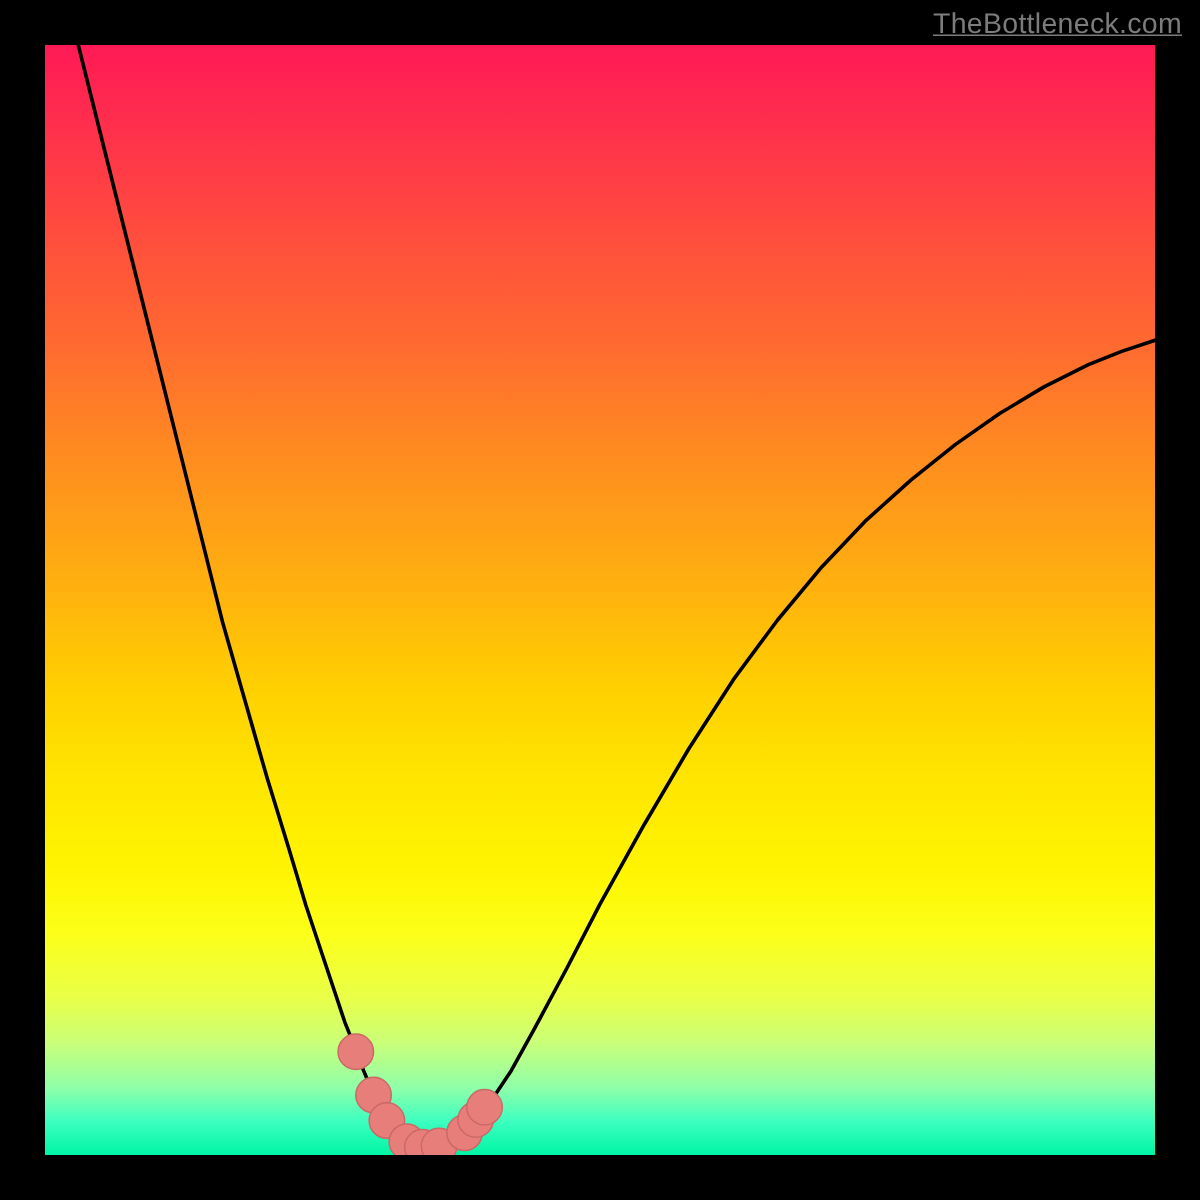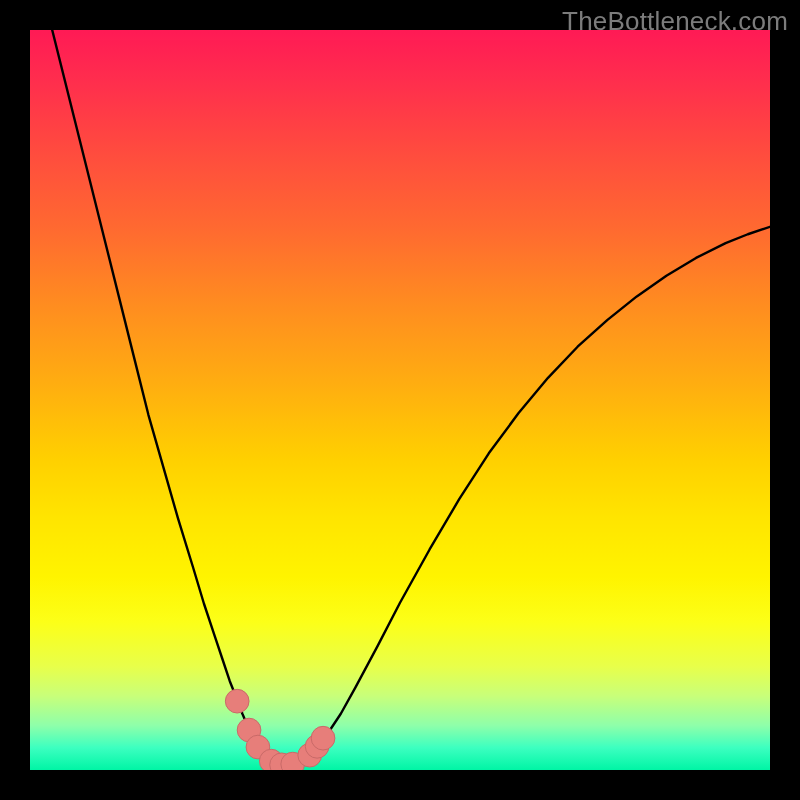--- a/index.html
+++ b/index.html
@@ -33,24 +33,25 @@
       #8effaa 94%,
       #3cffc0 97%,
       #00f5a5 100%
     );
   }
   .watermark {
     position: absolute;
     top: 6px;
     right: 12px;
     color: #7c7c7c;
-    font-size: 26px;
+    font-size: 19px;
     letter-spacing: 0.2px;
     font-weight: 500;
     user-select: none;
+    text-decoration: underline;
   }
   svg.plot {
     position: absolute;
     left: 30px;
     top: 30px;
     width: 740px;
     height: 740px;
   }
 </style>
 </head>

